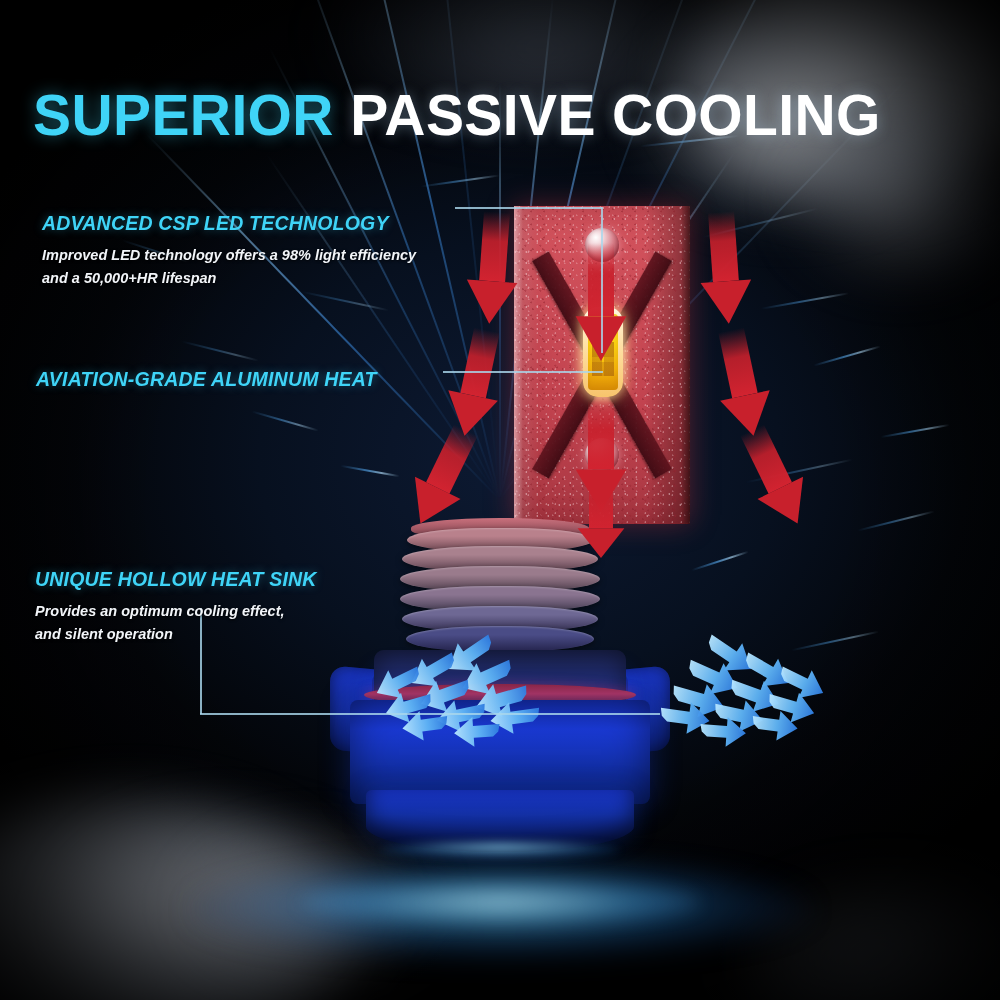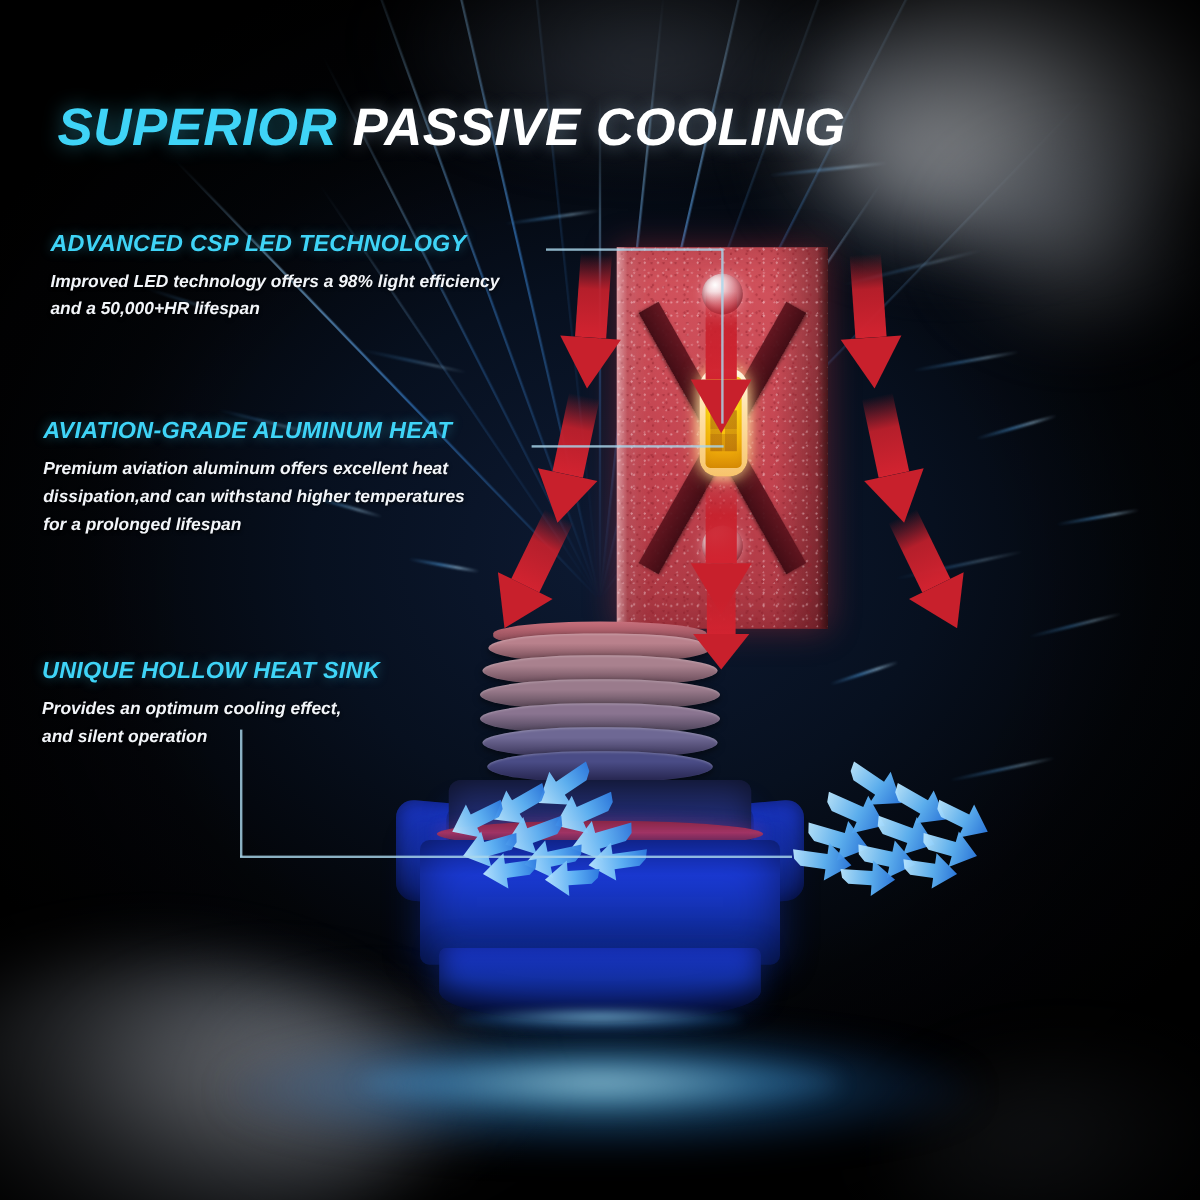--- a/index.html
+++ b/index.html
@@ -73,29 +73,29 @@
   }
   .floor-glow2{
     position:absolute; left:50%; top:880px; transform:translateX(-50%);
     width:400px; height:44px; border-radius:50%;
     background:radial-gradient(ellipse at 50% 50%, rgba(190,240,255,.6) 0%, rgba(90,190,255,.26) 48%, rgba(0,0,0,0) 100%);
     filter:blur(9px);
   }
 
   
   .title{
-    position:absolute; left:48px; top:82px;
-    font-size:44px; font-weight:bold; font-style:italic;
+    position:absolute; left:33px; top:82px;
+    font-size:57px; font-weight:bold; 
     letter-spacing:.4px; white-space:nowrap;
   }
   .title .t-accent{ color:#3FD4F7; text-shadow:0 0 16px rgba(63,212,247,.45); }
   .title .t-main{ color:#FFFFFF; text-shadow:0 0 14px rgba(190,225,255,.35); }
 
   
-  .callout{ position:absolute; }
+  .callout{ position:absolute;margin-top:20px; }
   .callout h3{
     font-size:19.5px; font-weight:bold; font-style:italic;
     color:#3FD4F7; letter-spacing:.2px; white-space:nowrap;
     text-shadow:0 0 10px rgba(63,212,247,.4);
   }
   .callout p{
     margin-top:9px;
     font-size:14.5px; font-weight:bold; font-style:italic;
     color:#F2F5F9; line-height:1.62; white-space:pre-line;
     text-shadow:0 1px 3px rgba(0,0,0,.85);
@@ -494,23 +494,20 @@
   </div>
 
   <div class="callout" id="callout-1">
     <h3>ADVANCED CSP LED TECHNOLOGY</h3>
     <p>Improved LED technology offers a 98% light efficiency
 and a 50,000+HR lifespan</p>
   </div>
 
   <div class="callout" id="callout-2">
     <h3>AVIATION-GRADE ALUMINUM HEAT</h3>
-    <p>Premium aviation aluminum offers excellent heat
-dissipation,and can withstand higher temperatures
-for a prolonged lifespan</p>
   </div>
 
   <div class="callout" id="callout-3">
     <h3>UNIQUE HOLLOW HEAT SINK</h3>
     <p>Provides an optimum cooling effect,
 and silent operation</p>
   </div>
 
 </div>
 

